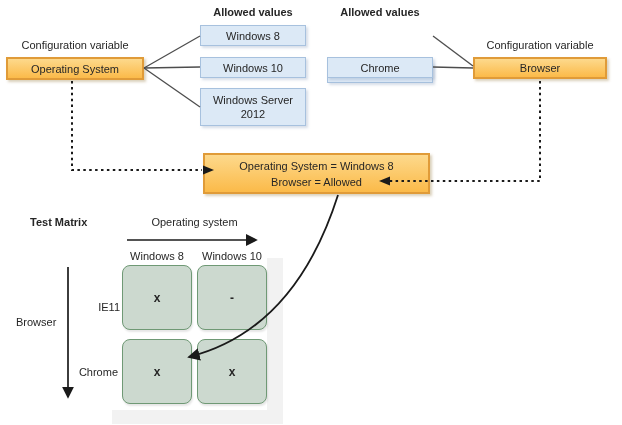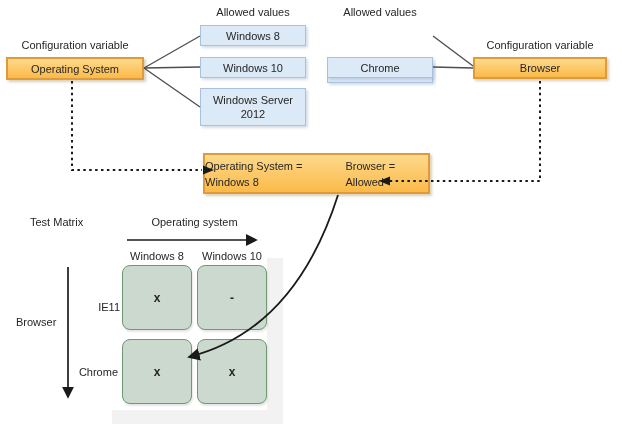--- a/index.html
+++ b/index.html
@@ -4,21 +4,21 @@
 <style>
   html,body{margin:0;padding:0;background:#ffffff;}
   #canvas{
     position:relative;width:622px;height:425px;background:#ffffff;
     font-family:"Liberation Sans",sans-serif;overflow:hidden;
   }
   .lbl{
     position:absolute;font-size:11px;color:#262626;white-space:nowrap;
     line-height:13px;
   }
-  .bold{font-weight:normal;}
+  .bold{font-weight:bold;}
   .center{text-align:center;}
   .right{text-align:right;}
   .varbox{
     position:absolute;box-sizing:border-box;
     background:linear-gradient(180deg,var(--variable-box-fill-top,#FDD98C) 0%,var(--variable-box-fill-bottom,#FBBA49) 100%);
     border:2px solid var(--variable-box-border,#E09B38);
     display:flex;align-items:center;justify-content:center;
     font-size:11px;color:#262626;
     box-shadow:1.5px 2px 2.5px rgba(150,120,60,0.35);
   }
@@ -27,21 +27,21 @@
     background:var(--value-box-fill,#DCE9F6);
     border:1.5px solid var(--value-box-border,#A7C1DE);
     display:flex;align-items:center;justify-content:center;
     font-size:11px;color:#262626;text-align:center;line-height:14px;
     box-shadow:1.5px 2px 2.5px rgba(140,160,190,0.35);
   }
   .configbox{
     position:absolute;box-sizing:border-box;
     background:linear-gradient(180deg,var(--variable-box-fill-top,#FDD98C) 0%,var(--variable-box-fill-bottom,#FBBA49) 100%);
     border:2px solid var(--variable-box-border,#E09B38);
-    display:flex;flex-direction:row;align-items:center;justify-content:center;
+    display:flex;flex-direction:column;align-items:center;justify-content:center;
     font-size:11px;color:#262626;line-height:16px;
     box-shadow:1.5px 2px 2.5px rgba(150,120,60,0.35);
   }
   .cell{
     position:absolute;box-sizing:border-box;
     background:var(--cell-fill,#CCD9CF);
     border:1.5px solid var(--cell-border,#6F9975);
     border-radius:8px;
     display:flex;align-items:center;justify-content:center;
     font-size:12px;font-weight:bold;color:#262626;

